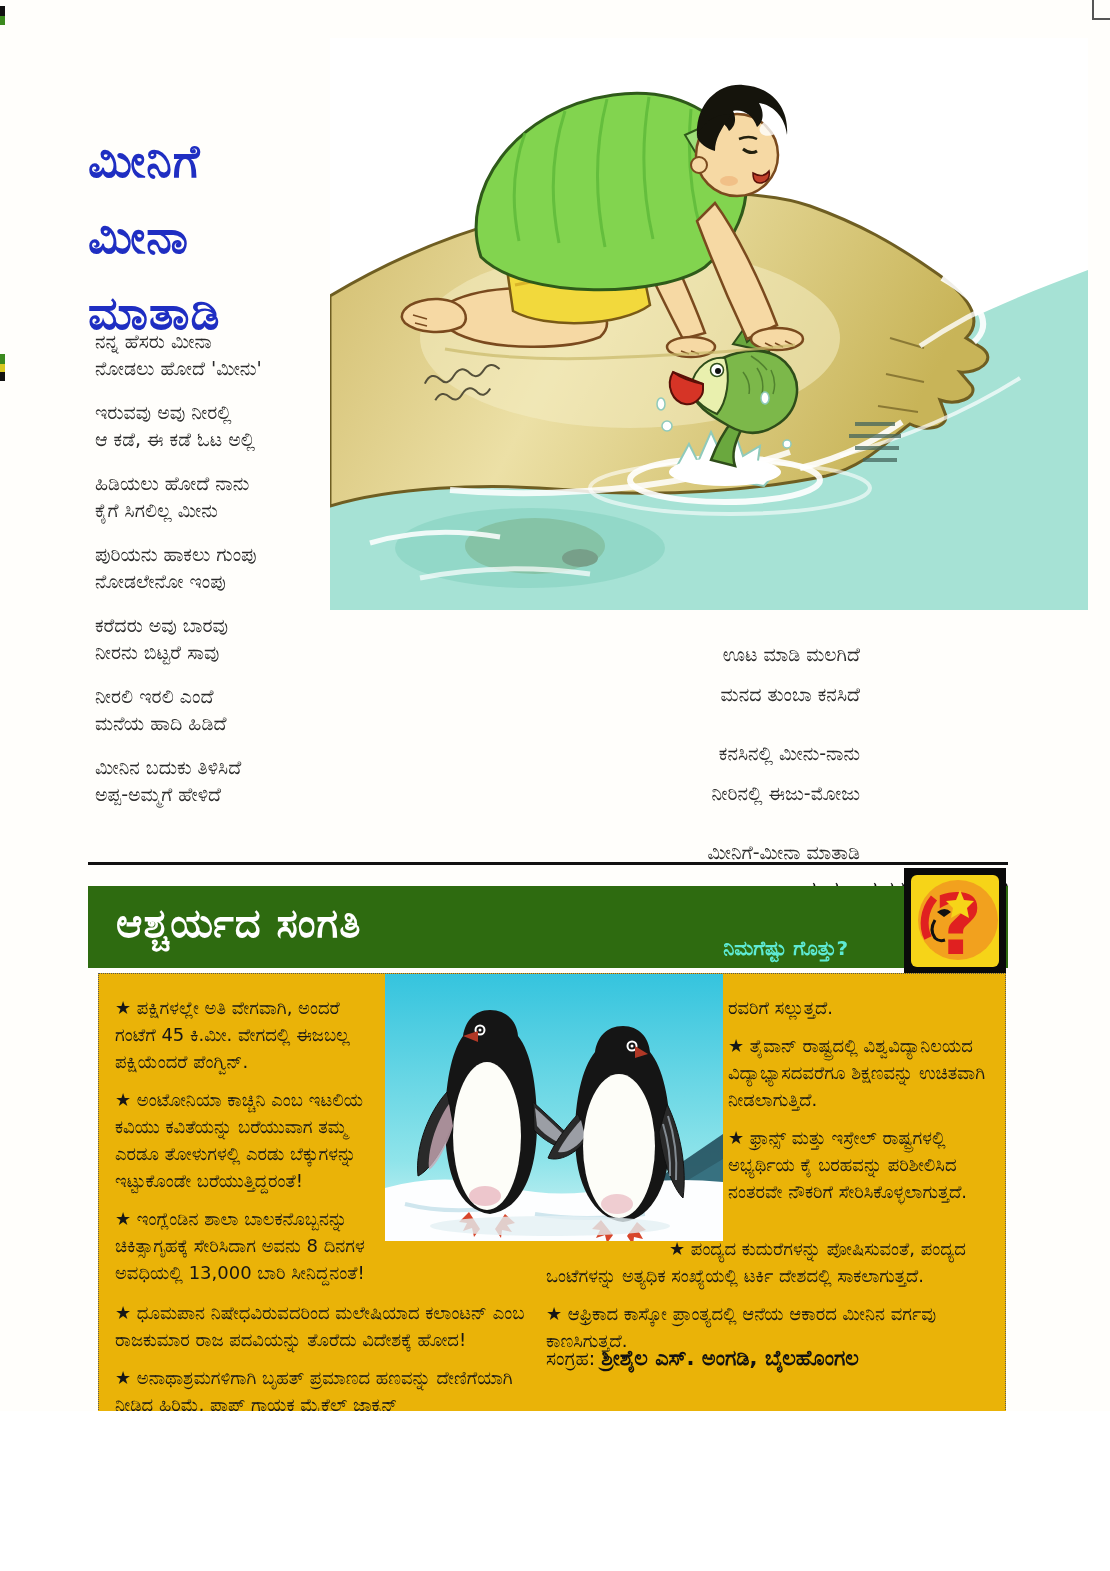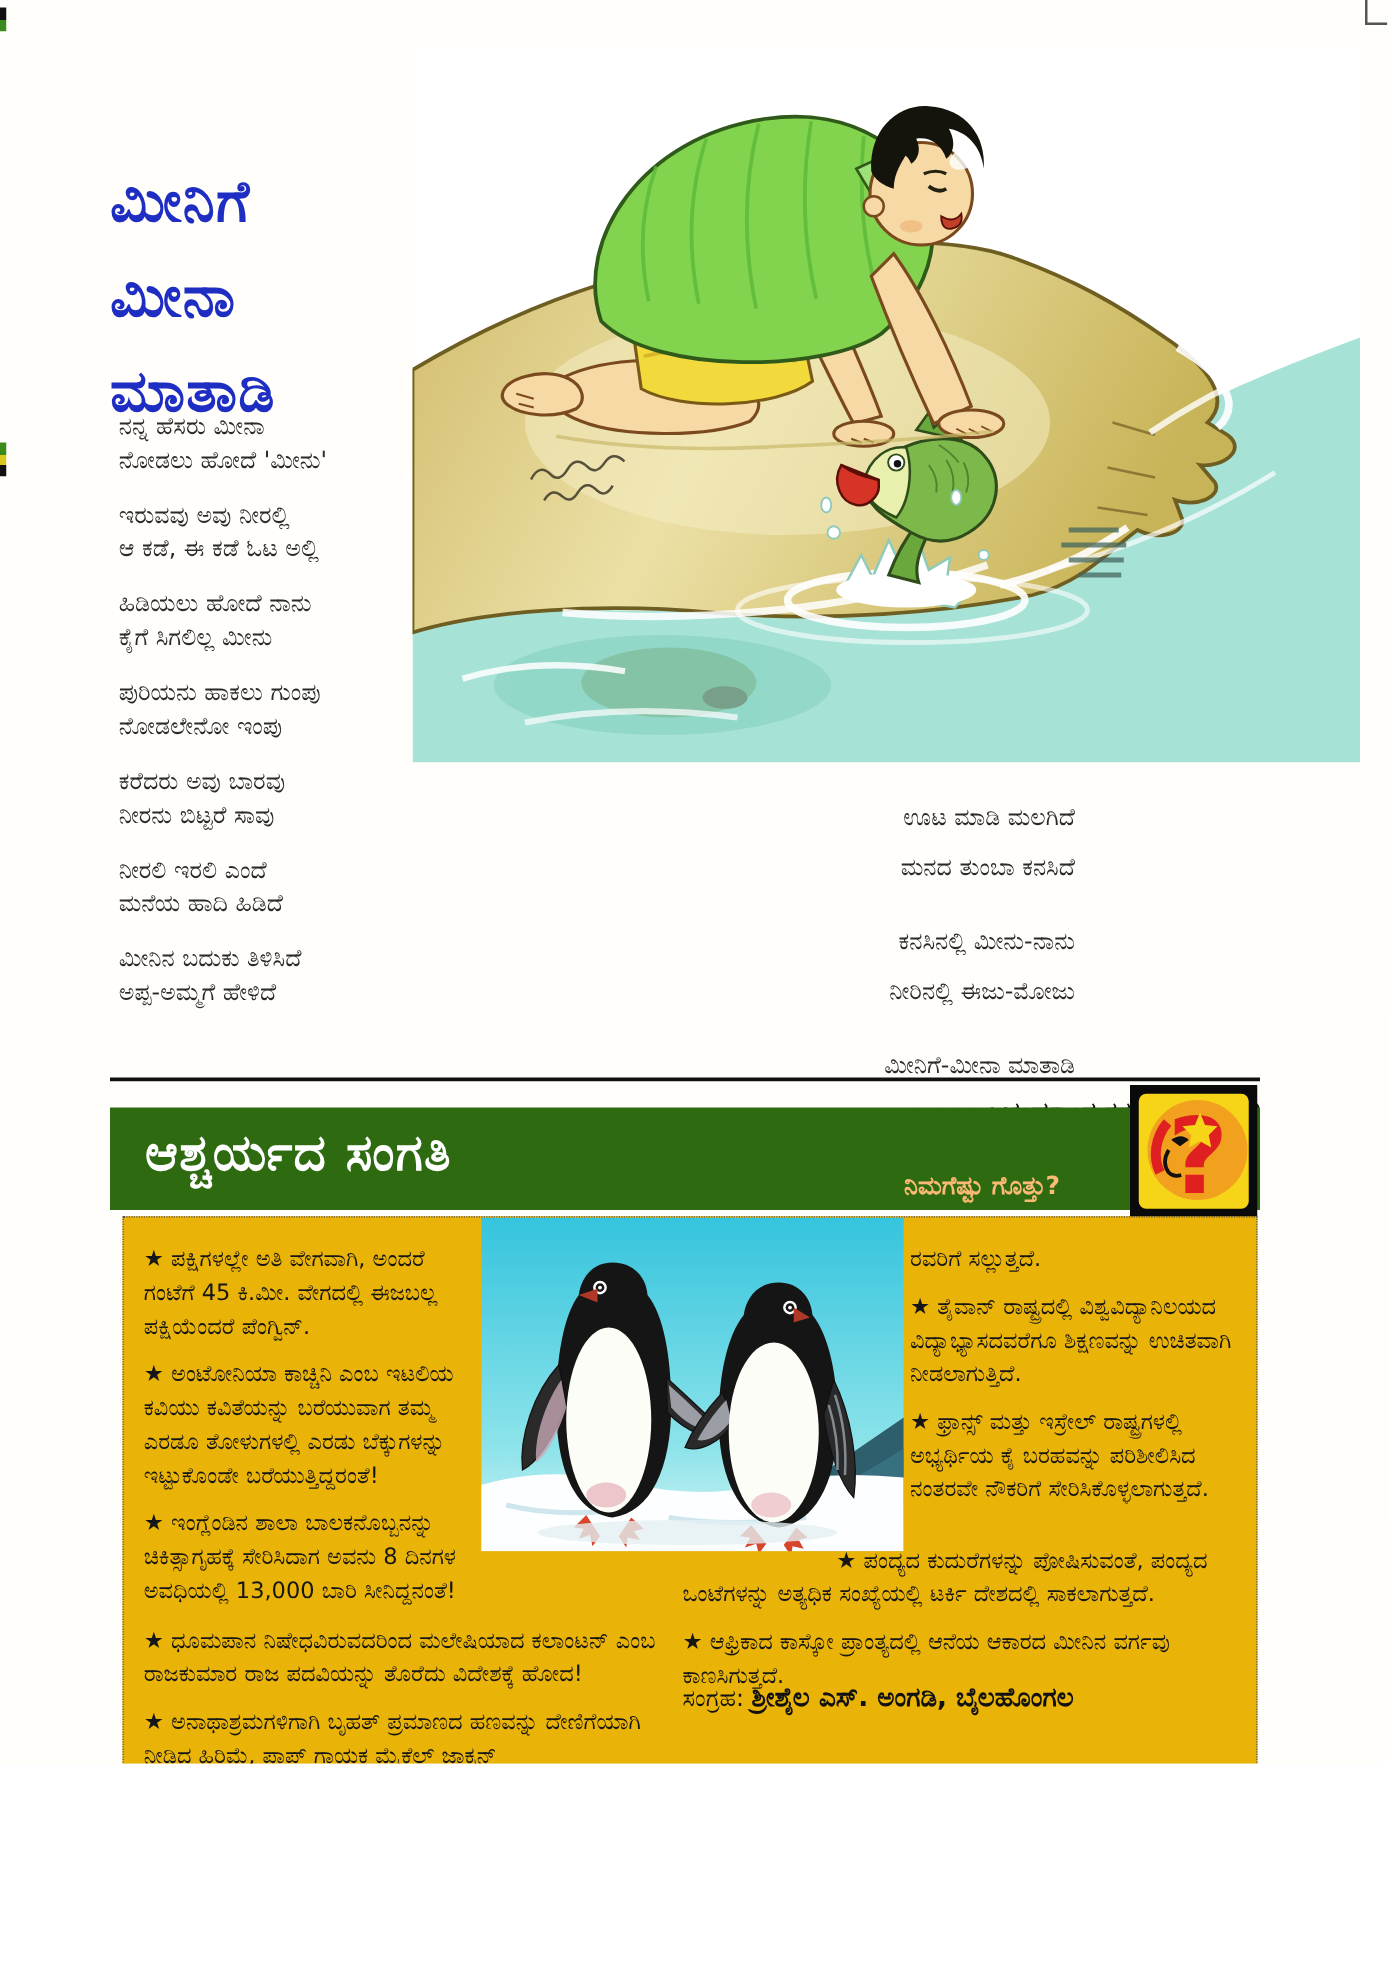--- a/index.html
+++ b/index.html
@@ -36,21 +36,21 @@
   .banner{
     position:absolute; left:88px; top:886px; width:920px; height:82px;
     background:#2e6b10;
   }
   .banner-title{
     position:absolute; left:28px; top:14px;
     font-size:40px; font-weight:bold; color:#ffffff; letter-spacing:1px;
   }
   .banner-tagline{
     position:absolute; right:160px; bottom:8px;
-    font-size:20px; font-weight:bold; color:#fdba74;
+    font-size:20px; font-weight:bold; color:#5eead4;
   }
   .banner-icon{position:absolute; left:904px; top:868px; width:102px; height:106px;}
   
   .facts-box{
     position:absolute; left:98px; top:973px; width:908px; height:459px;
     background:#eab308; border:1px dotted #555; box-sizing:border-box;
   }
   .fact{font-size:18px; line-height:27px; color:#161616; margin:0 0 11px 0;}
   .facts-left{position:absolute; left:16px; top:20px; width:268px;}
   .facts-left-wide{position:absolute; left:16px; top:325px; width:430px;}

